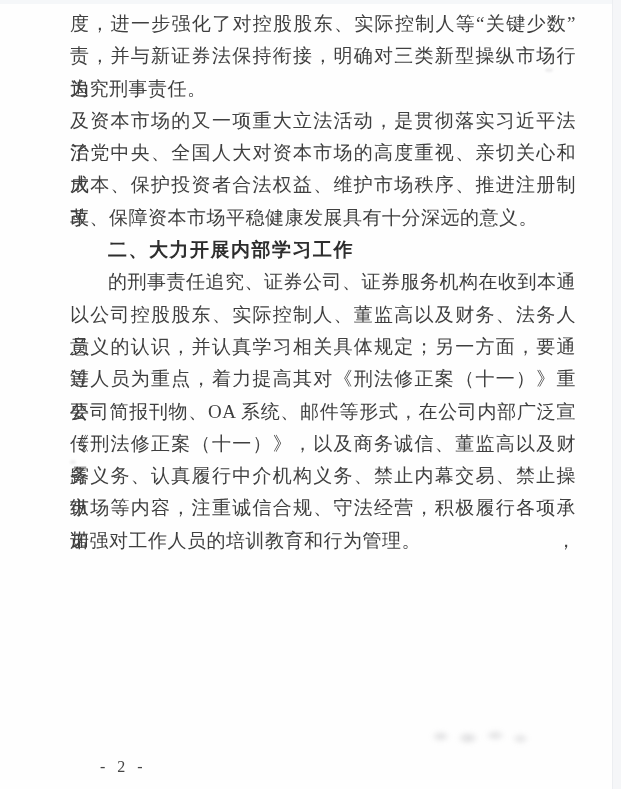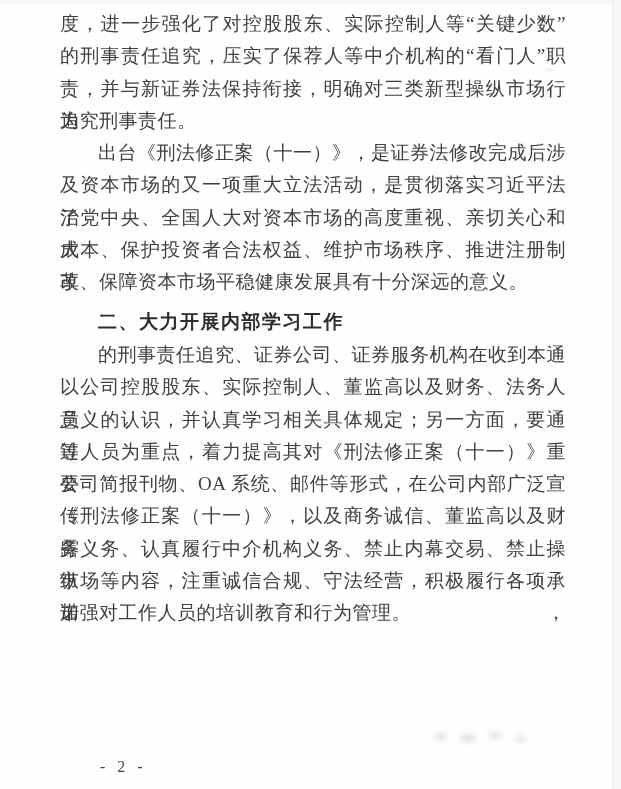--- a/index.html
+++ b/index.html
@@ -24,46 +24,45 @@
   }
   .edge-right {
     position: absolute;
     top: 0; right: 0;
     width: 8px; height: 100%;
     background: #f5f6f8;
     border-left: 1px solid #eceef1;
   }
   .text-block {
     position: absolute;
-    left: 60px;
+    left: 70px;
     top: 8px;
     width: 506px;
   }
   .line {
     line-height: 32.3px;
     height: 32.3px;
     font-size: 19px;
     color: var(--ink, #3f3f3f);
     text-align: justify;
     white-space: nowrap;
     letter-spacing: 0.5px;
   }
   .line.fill {
     white-space: normal;
     text-align-last: justify;
   }
   .line.indent {
     text-indent: 2em;
   }
   .line.heading {
-    font-family: Liberation Mono, monospace;
+    font-family: Liberation Sans, sans-serif;
     font-weight: 700;
     color: #2d2d2d;
     letter-spacing: 1.5px;
-    margin-top: 8px;
   }
   .page-number {
     position: absolute;
     left: 100px;
     top: 758px;
     font-size: 16px;
     color: #454545;
     letter-spacing: 4px;
   }
   
@@ -92,24 +91,22 @@
 </head>
 <body>
 
 <div class="page">
   <div class="edge-top"></div>
   <div class="edge-right"></div>
 
   <div class="text-block">
 
   <div class="line fill">度，进一步强化了对控股股东、实际控制人等“关键少数”</div>
-      <div class="line fill">的刑事责任追究，压实了保荐人等中介机构的“看门人”职</div>
       <div class="line fill">责，并与新证券法保持衔接，明确对三类新型操纵市场行为</div>
       <div class="line">追究刑事责任。</div>
-      <div class="line indent fill">出台《刑法修正案（十一）》，是证券法修改完成后涉</div>
       <div class="line fill">及资本市场的又一项重大立法活动，是贯彻落实习近平法治</div>
       <div class="line fill">了党中央、全国人大对资本市场的高度重视、亲切关心和大</div>
       <div class="line fill">成本、保护投资者合法权益、维护市场秩序、推进注册制改</div>
       <div class="line">革、保障资本市场平稳健康发展具有十分深远的意义。</div>
       <div class="line indent heading">二、大力开展内部学习工作</div>
       <div class="line indent fill">的刑事责任追究、证券公司、证券服务机构在收到本通</div>
       <div class="line fill">以公司控股股东、实际控制人、董监高以及财务、法务人员</div>
       <div class="line fill">意义的认识，并认真学习相关具体规定；另一方面，要通过</div>
       <div class="line fill">等人员为重点，着力提高其对《刑法修正案（十一）》重要</div>
       <div class="line fill">公司简报刊物、OA 系统、邮件等形式，在公司内部广泛宣传</div>

